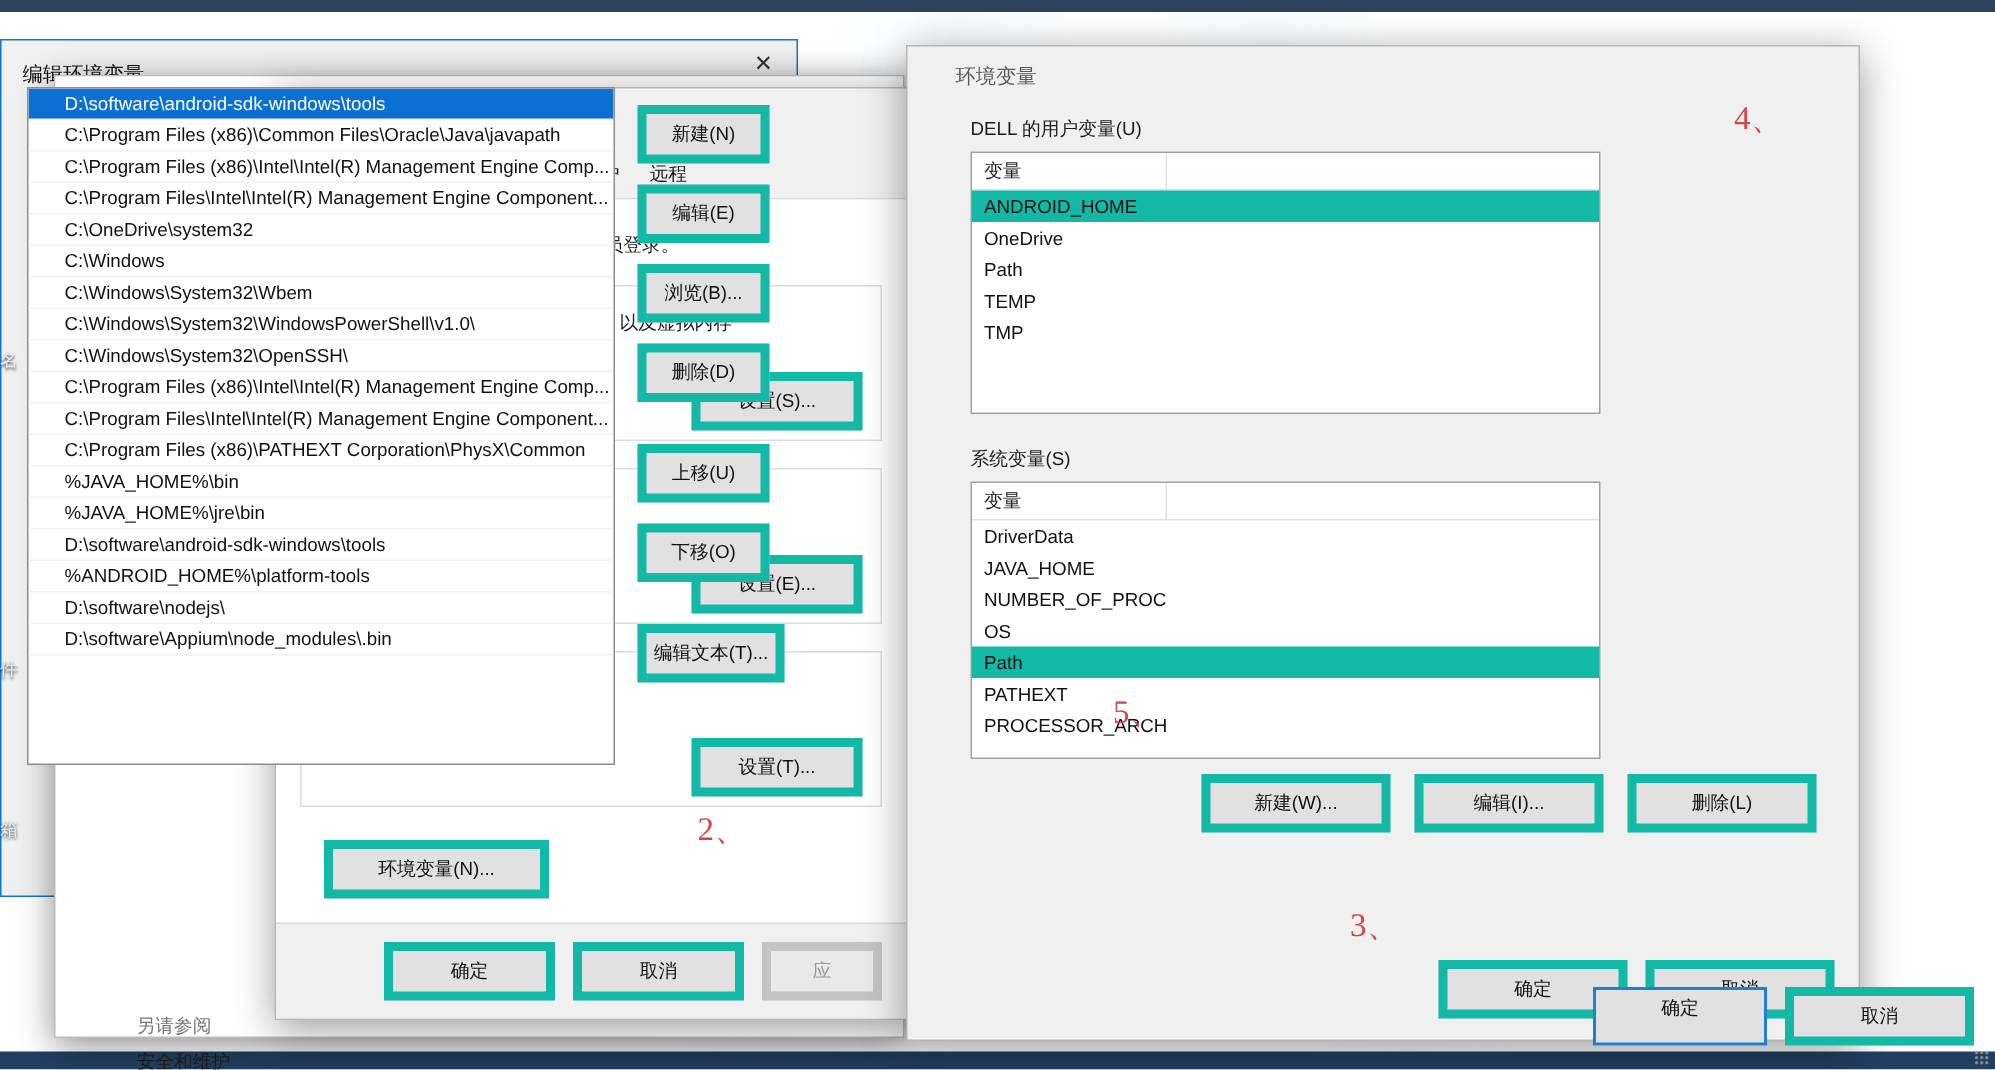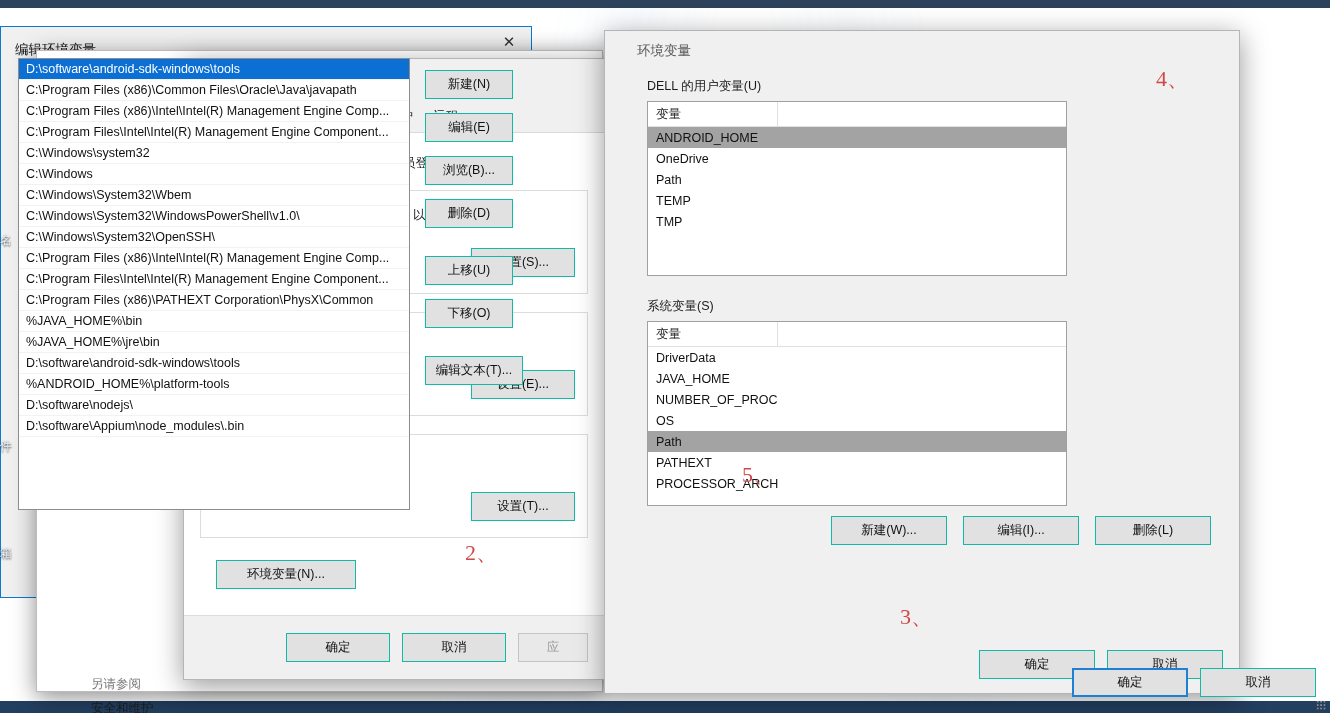--- a/index.html
+++ b/index.html
@@ -59,44 +59,44 @@
   #sysProp{left:183px;top:58px;width:420px;height:620px;}
   #sysProp .tabs{display:flex;gap:0;padding:12px 0 0 9px;border-bottom:1px solid #d9d9d9;}
   .tab{font-size:12.5px;padding:6px 9px 7px;color:#1a1a1a;border:1px solid transparent;position:relative;top:1px;}
   .tab.sel{background:#fff;border:1px solid #d9d9d9;border-bottom-color:#fff;}
   #sysProp .panel{background:#fff;height:523px;padding:16px 16px 0;position:relative;}
   .note{font-size:12.5px;color:#1a1a1a;margin:6px 0 18px 3px;}
   .group{border:1px solid #dcdcdc;margin-bottom:18px;position:relative;padding:16px 12px 12px;}
   .group > .lg{position:absolute;top:-8px;left:10px;background:#fff;padding:0 5px;font-size:12.5px;color:#1a1a1a;}
   .group .desc{font-size:12.5px;color:#1a1a1a;}
   .group .btnrow{display:flex;justify-content:flex-end;margin-top:24px;}
-  .wbtn{background:#e1e1e1;border:1px solid #14b8a6;font-size:12.5px;color:#111;padding:5px 14px;min-width:74px;text-align:center;}
+  .wbtn{background:#e1e1e1;border:6px solid #14b8a6;font-size:12.5px;color:#111;padding:5px 14px;min-width:74px;text-align:center;}
   .wbtn.dis{color:#9a9a9a;background:#e9e9e9;border-color:#c4c4c4;}
   .wbtn.def{border:2px solid #1e7fd4;padding:4px 13px;}
   #sysProp .envrow{display:flex;padding:4px 16px 0;}
   #sysProp .foot{position:absolute;left:0;bottom:0;width:420px;height:64px;background:#f0f0f0;border-top:1px solid #dcdcdc;display:flex;justify-content:flex-end;align-items:center;gap:12px;padding-right:16px;box-sizing:border-box;}
 
   
   #envDlg{left:604px;top:30px;width:616px;height:662px;padding-left:18px;}
   #envDlg .lbl{font-size:12.5px;color:#1a1a1a;margin:18px 12px 6px 24px;}
   .lvbox{margin-left:24px;background:#fff;border:1px solid #a0a0a0;box-sizing:border-box;text-align:center;}
   .lvhead{height:24px;border-bottom:1px solid #e0e0e0;display:flex;align-items:center;}
   .lvhead span{font-size:12.5px;color:#1a1a1a;padding-left:8px;border-right:1px solid #e0e0e0;height:100%;display:flex;align-items:center;box-sizing:border-box;}
   .lvrow{height:21px;display:flex;align-items:center;font-size:12.5px;color:#111;padding-left:8px;white-space:nowrap;overflow:hidden;}
-  .lvrow.sel{background:#a3a3a3;}
+  .lvrow.sel{background:#14b8a6;}
   #envDlg .btnbar{display:flex;gap:16px;justify-content:flex-end;padding:10px 28px 0 0;}
   #envDlg .foot{position:absolute;right:16px;bottom:14px;display:flex;gap:12px;}
 
   
   #editDlg{left:744px;top:14px;width:530px;height:570px;background:#f0f0f0;border:1px solid #0a7ad0;margin-top:26px;}
   #editDlg .tbar{height:44px;display:flex;align-items:flex-start;justify-content:space-between;}
   #editDlg .tbar .t{font-size:13.5px;color:#111;padding:14px 0 0 14px;}
   .closex{width:44px;height:30px;display:flex;align-items:center;justify-content:center;font-size:15px;color:#333;}
   #pathList{position:absolute;left:18px;top:58px;width:392px;height:452px;background:#fff;border:1px solid #8d8d8d;overflow:hidden;box-sizing:border-box;}
-  .prow{height:21px;line-height:21px;font-size:12.5px;color:#111;padding-left:7px;white-space:nowrap;overflow:hidden;border-bottom:1px solid #f2f2f2;box-sizing:border-box;}
+  .prow{height:21px;line-height:21px;font-size:12.5px;color:#111;padding-left:24px;white-space:nowrap;overflow:hidden;border-bottom:1px solid #f2f2f2;box-sizing:border-box;}
   .prow.sel{background:#0b6fd4;color:#fff;}
   #editDlg .rbtns{position:absolute;left:425px;top:70px;width:90px;}
   #editDlg .rbtns .wbtn{width:88px;box-sizing:border-box;margin-bottom:14px;padding:5px 0;}
   #editDlg .rbtns .gap{height:14px;}
   #editDlg .foot{position:absolute;right:14px;bottom:16px;display:flex;gap:12px;}
   .grip{position:absolute;right:4px;bottom:3px;width:10px;height:10px;
     background-image:radial-gradient(#9a9a9a 1px, transparent 1px);background-size:3.4px 3.4px;opacity:.85;}
 </style>
 </head>
 <body>
@@ -270,21 +270,21 @@
   <div class="tbar">
     <div class="t">编辑环境变量</div>
     <div class="closex">✕</div>
   </div>
 
   <div id="pathList">
     <div class="prow sel">D:\software\android-sdk-windows\tools</div>
     <div class="prow">C:\Program Files (x86)\Common Files\Oracle\Java\javapath</div>
     <div class="prow">C:\Program Files (x86)\Intel\Intel(R) Management Engine Comp...</div>
     <div class="prow">C:\Program Files\Intel\Intel(R) Management Engine Component...</div>
-    <div class="prow">C:\Windows\system32</div>
+    <div class="prow">C:\OneDrive\system32</div>
     <div class="prow">C:\Windows</div>
     <div class="prow">C:\Windows\System32\Wbem</div>
     <div class="prow">C:\Windows\System32\WindowsPowerShell\v1.0\</div>
     <div class="prow">C:\Windows\System32\OpenSSH\</div>
     <div class="prow">C:\Program Files (x86)\Intel\Intel(R) Management Engine Comp...</div>
     <div class="prow">C:\Program Files\Intel\Intel(R) Management Engine Component...</div>
     <div class="prow">C:\Program Files (x86)\PATHEXT Corporation\PhysX\Common</div>
     <div class="prow">%JAVA_HOME%\bin</div>
     <div class="prow">%JAVA_HOME%\jre\bin</div>
     <div class="prow">D:\software\android-sdk-windows\tools</div>

